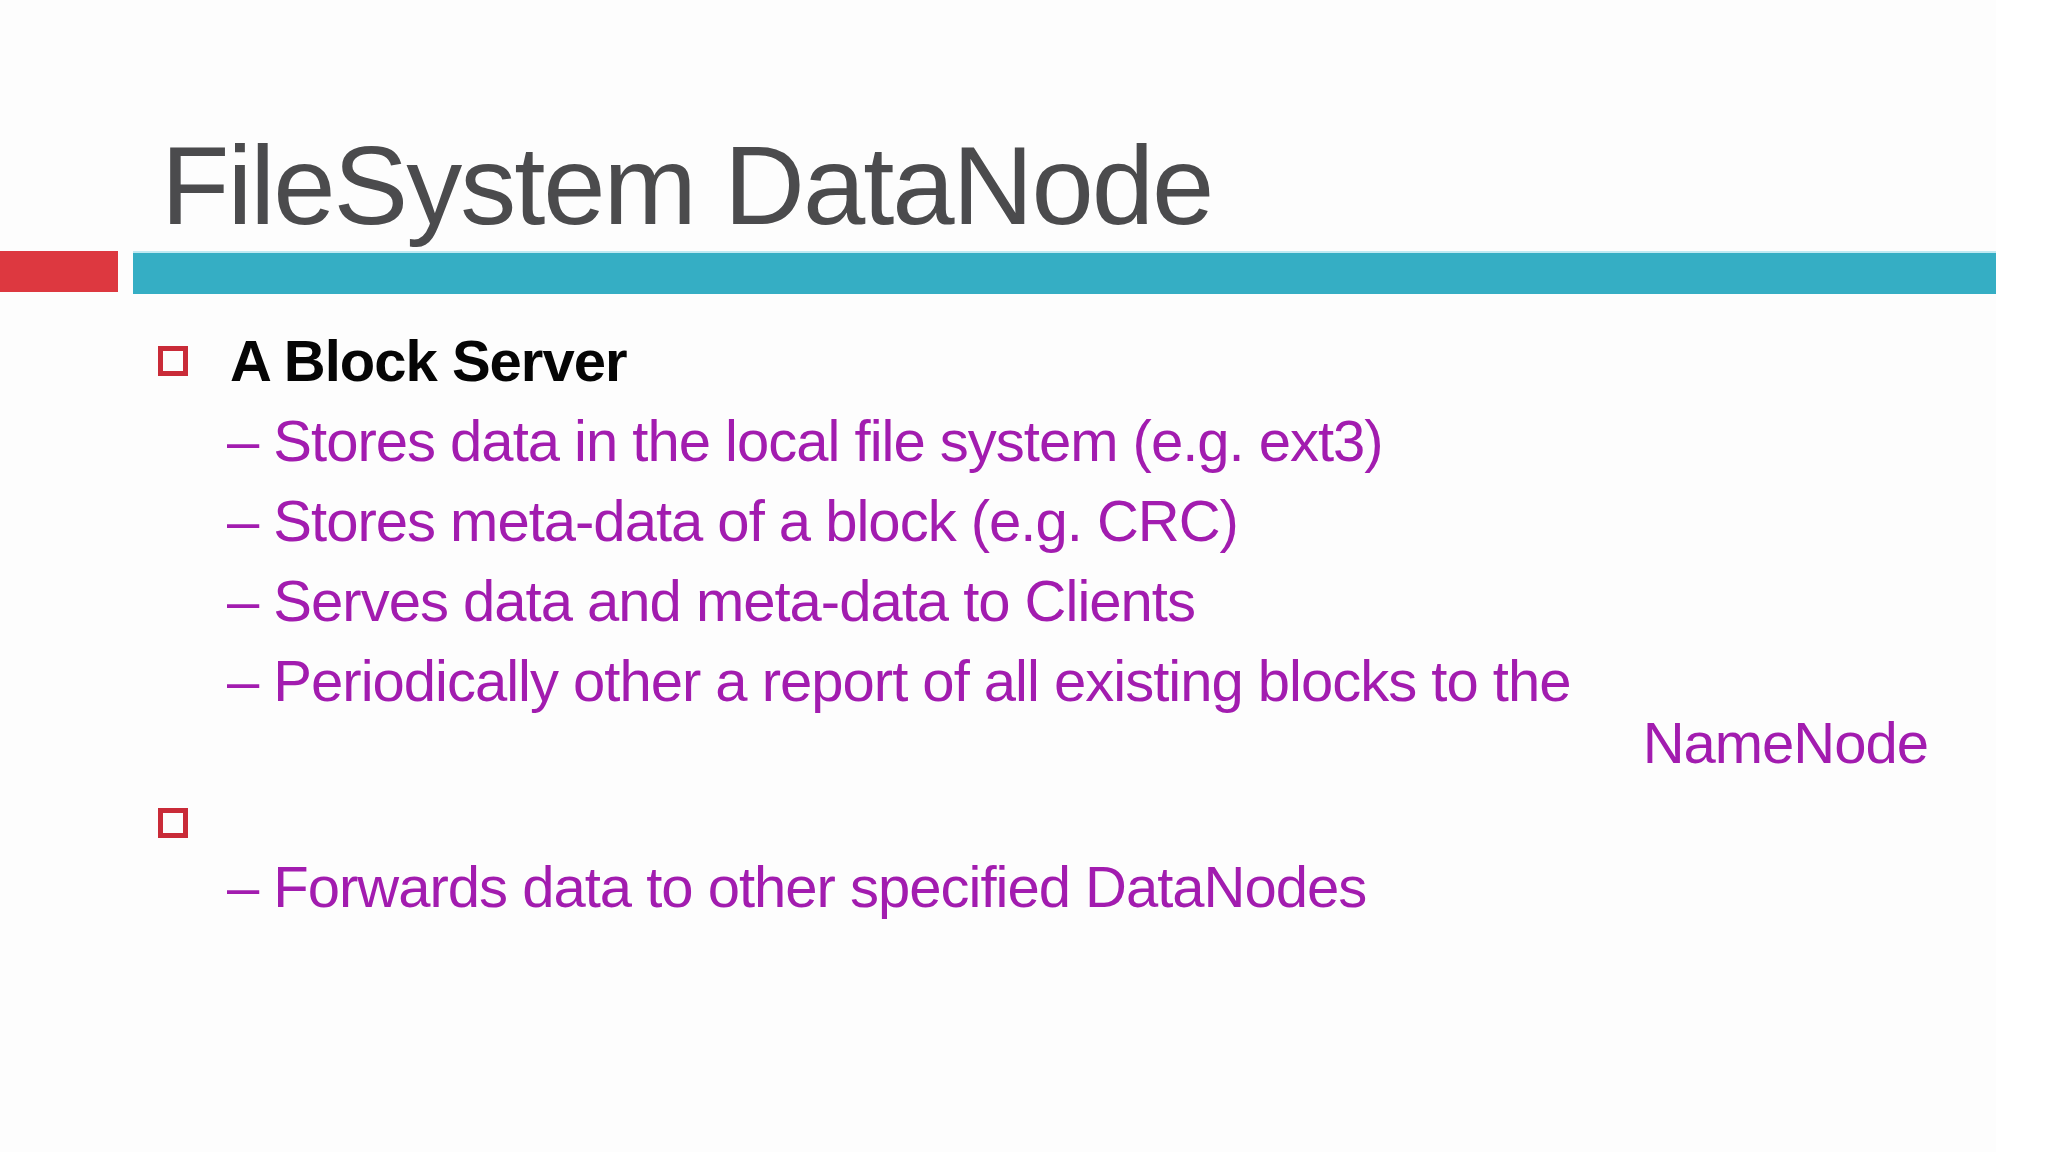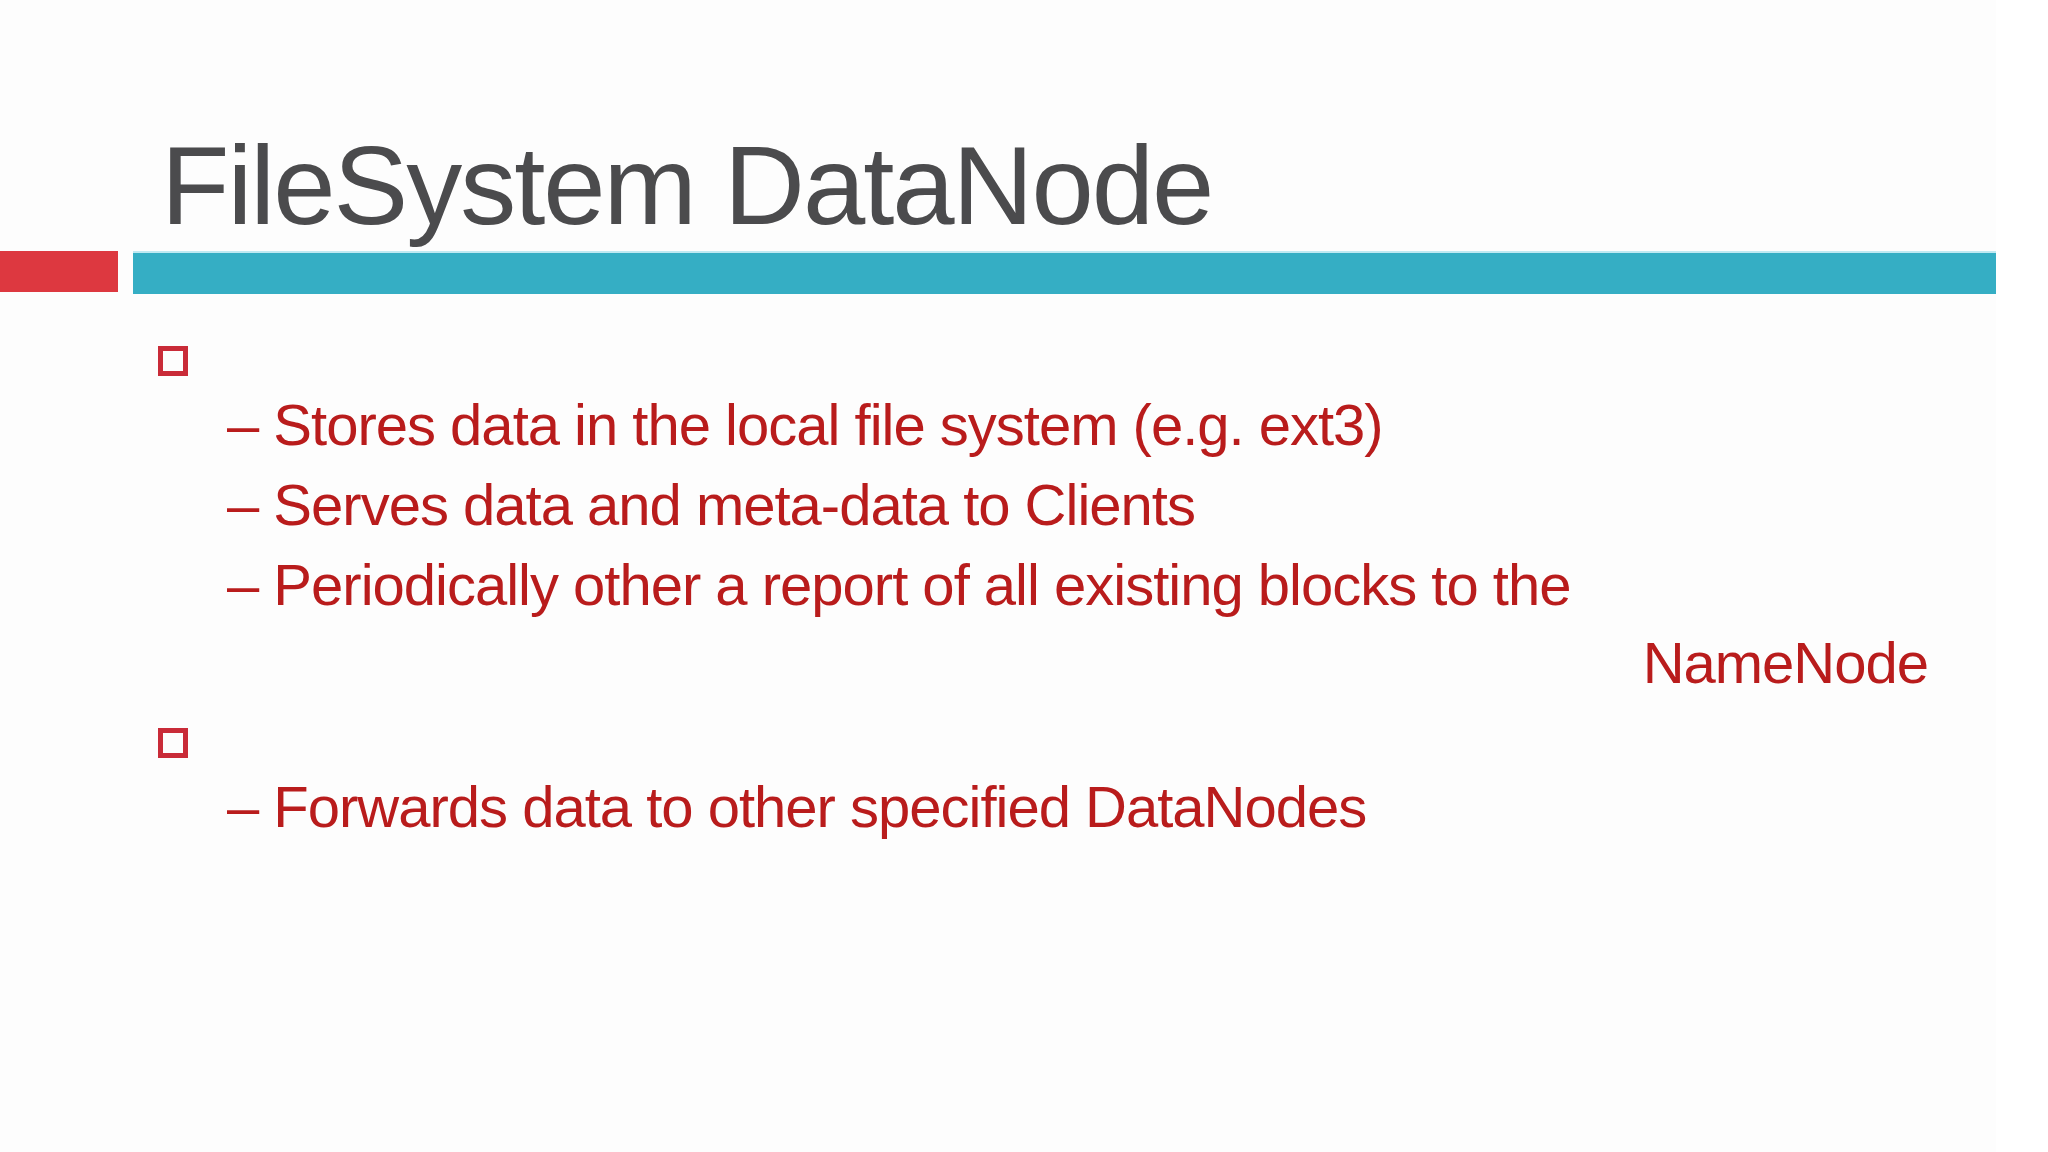--- a/index.html
+++ b/index.html
@@ -85,46 +85,49 @@
   }
   .sub-item {
     margin-bottom: 18px;
     padding-left: 69px;
   }
   .sub-line {
     font-size: 58px;
     line-height: 62px;
     font-weight: 400;
     letter-spacing: -1px;
-    color: #b91c1c;
+    color: #a21caf;
     white-space: nowrap;
-    margin-top: 16px;
   }
   .sub-line.wrap-line {
     white-space: nowrap;
     text-align: right;
   }
 </style>
 </head>
 <body>
 
 <div class="slide">
 
   <div class="slide-title">FileSystem DataNode</div>
 
   <div class="accent-red"></div>
   <div class="accent-teal"></div>
 
   <div class="content">
 
     <div class="section-title-row">
       <div class="bullet-square"></div>
+      <div class="section-title">A Block Server</div>
     </div>
     <div class="sub-item">
       <div class="sub-line">– Stores data in the local file system (e.g. ext3)</div>
+    </div>
+    <div class="sub-item">
+      <div class="sub-line">– Stores meta-data of a block (e.g. CRC)</div>
     </div>
     <div class="sub-item">
       <div class="sub-line">– Serves data and meta-data to Clients</div>
     </div>
 
     <div class="sub-item">
       <div class="sub-line">– Periodically other a report of all existing blocks to the</div>
       <div class="sub-line wrap-line">NameNode</div>
     </div>
 

